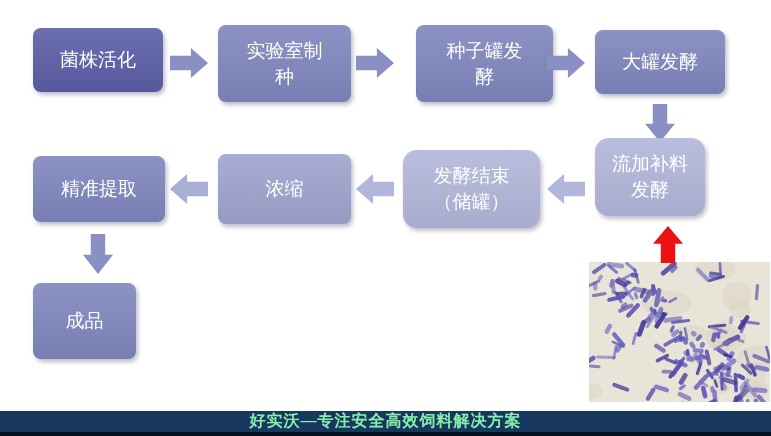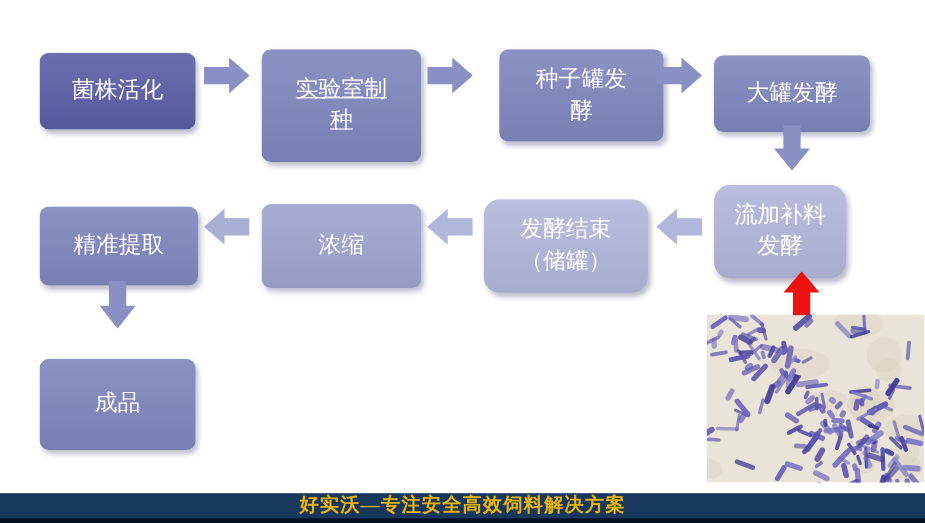--- a/index.html
+++ b/index.html
@@ -16,21 +16,20 @@
     text-align:center;
     color:#ffffff;
     font-size:19px;
     line-height:1.35;
     border-radius:8px;
     white-space:pre-line;
     box-shadow:2px 3px 4px rgba(70,70,110,.35);
     background-image:linear-gradient(180deg,rgba(255,255,255,.10),rgba(0,0,0,.06));
     padding:2px 4px;
     box-sizing:border-box;
-    margin-top:16px;
   }
   .c-dark{background-color:#5B5EA6;}
   .c-med{background-color:#7F86BD;}
   .c-medlight{background-color:#9EA4CE;text-align:right;}
   .c-light{background-color:#B2B6DA;border-radius:14px;}
   .arrow{
     position:absolute;
     filter:drop-shadow(2px 2px 2px rgba(70,70,110,.30));
   }
   .arrow-right{clip-path:polygon(0 26%,55% 26%,55% 0,100% 50%,55% 100%,55% 74%,0 74%);}
@@ -49,37 +48,37 @@
   .micrograph svg{display:block;width:100%;height:100%;}
   .footer{
     position:absolute;
     left:0;right:0;bottom:0;height:25px;
     background:#17375D;
     border-bottom:4px solid #05101f;
     box-sizing:border-box;
     display:flex;align-items:center;justify-content:center;
   }
   .footer-text{
-    color:#eab308;
+    color:#86efac;
     font-weight:bold;
     font-size:16px;
     letter-spacing:1px;
   }
   .z-top{z-index:3;}
 </style>
 </head>
 <body>
 
 <div class="slide">
 
   <div class="node c-dark" style="left:33px;top:28px;width:130px;height:64px;">菌株活化</div>
 
   <div class="arrow arrow-right a-med" style="left:170px;top:48px;width:38px;height:30px;"></div>
 
-  <div class="node c-med" style="left:218px;top:25px;width:133px;height:94px;text-decoration:underline;">实验室制
+  <div class="node c-med" style="left:218px;top:25px;width:133px;height:77px;">实验室制
 种</div>
 
   <div class="arrow arrow-right a-med" style="left:356px;top:48px;width:38px;height:30px;"></div>
 
   <div class="node c-med" style="left:416px;top:25px;width:137px;height:77px;">种子罐发
 酵</div>
 
   <div class="arrow arrow-right a-med" style="left:547px;top:48px;width:38px;height:30px;"></div>
 
   <div class="node c-med" style="left:595px;top:30px;width:130px;height:64px;">大罐发酵</div>
@@ -97,21 +96,21 @@
   <div class="arrow arrow-left a-light" style="left:356px;top:174px;width:38px;height:30px;"></div>
 
   <div class="node c-medlight" style="left:218px;top:154px;width:133px;height:70px;">浓缩</div>
 
   <div class="arrow arrow-left a-medlight" style="left:170px;top:174px;width:38px;height:30px;"></div>
 
   <div class="node c-med" style="left:33px;top:156px;width:132px;height:66px;">精准提取</div>
 
   <div class="arrow arrow-down a-med" style="left:83px;top:234px;width:30px;height:40px;"></div>
 
-  <div class="node c-med" style="left:33px;top:283px;width:130px;height:76px;">成品</div>
+  <div class="node c-med" style="left:33px;top:283px;width:103px;height:76px;">成品</div>
 
   <div class="micrograph">
     <svg id="micrograph-svg" viewBox="0 0 181 140" preserveAspectRatio="none">
         <rect width="181" height="140" fill="#E9E4D8"></rect>
         <ellipse cx="0.0" cy="128.9" rx="13.2" ry="8.5" fill="#D9D3C1" opacity="0.5"></ellipse>
         <ellipse cx="132.0" cy="74.6" rx="13.9" ry="15.0" fill="#D9D3C1" opacity="0.5"></ellipse>
         <ellipse cx="136.7" cy="76.0" rx="20.3" ry="13.6" fill="#D9D3C1" opacity="0.5"></ellipse>
         <ellipse cx="147.8" cy="33.9" rx="14.7" ry="14.5" fill="#D9D3C1" opacity="0.5"></ellipse>
         <ellipse cx="126.3" cy="7.5" rx="20.3" ry="11.6" fill="#D9D3C1" opacity="0.5"></ellipse>
         <ellipse cx="167.0" cy="113.0" rx="10.2" ry="12.2" fill="#D9D3C1" opacity="0.5"></ellipse>

